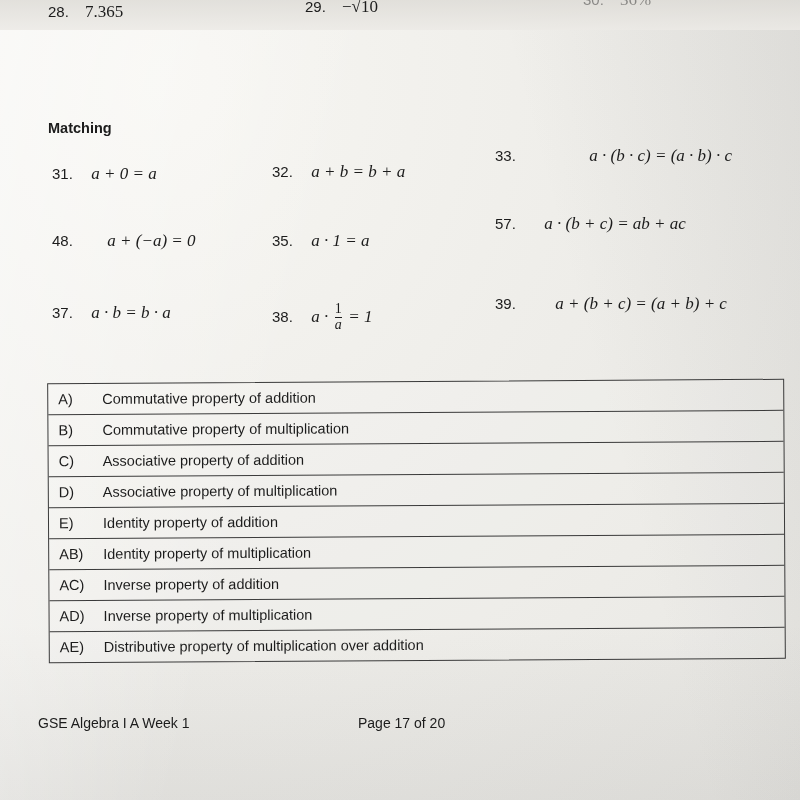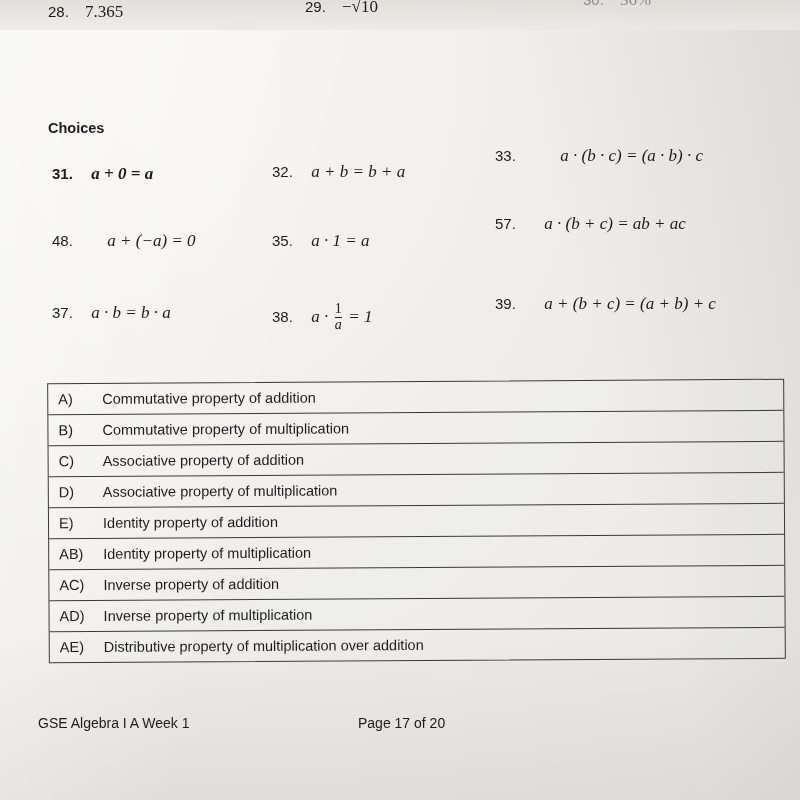--- a/index.html
+++ b/index.html
@@ -183,37 +183,37 @@
       <span class="num">29.</span>
       <span class="mathr" style="margin-left:12px;">−√10</span>
     </div>
     <div class="item" style="left:583px; top:-10px; opacity:0.45;">
       <span class="num">30.</span>
       <span class="mathr" style="margin-left:12px;">36%</span>
     </div>
   </div>
 
 
-  <div class="matching">Choices</div>
+  <div class="matching">Matching</div>
 
   <div class="qgrid">
 
-    <div class="q" style="left:52px; top:16px;font-weight:bold;">
+    <div class="q" style="left:52px; top:16px;">
       <span class="qn">31.</span>
       <span class="qe mathi">a + 0 = a</span>
     </div>
 
     <div class="q" style="left:272px; top:14px;">
       <span class="qn">32.</span>
       <span class="qe mathi">a + b = b + a</span>
     </div>
 
     <div class="q" style="left:495px; top:-2px;">
       <span class="qn">33.</span>
-      <span class="qe mathi" style="margin-left:40px;">a · (b · c) = (a · b) · c</span>
+      <span class="qe mathi" style="margin-left:69px;">a · (b · c) = (a · b) · c</span>
     </div>
 
     <div class="q" style="left:52px; top:83px;">
       <span class="qn">48.</span>
       <span class="qe mathi" style="margin-left:30px;">a + (−a) = 0</span>
     </div>
 
     <div class="q" style="left:272px; top:83px;">
       <span class="qn">35.</span>
       <span class="qe mathi">a · 1 = a</span>
@@ -234,21 +234,21 @@
       <span class="qe mathi">a ·</span>
       <span class="frac">
         <span class="num-t">1</span>
         <span class="den">a</span>
       </span>
       <span class="mathi">= 1</span>
     </div>
 
     <div class="q" style="left:495px; top:146px;">
       <span class="qn">39.</span>
-      <span class="qe mathi" style="margin-left:24px;">a + (b + c) = (a + b) + c</span>
+      <span class="qe mathi" style="margin-left:35px;">a + (b + c) = (a + b) + c</span>
     </div>
 
   </div>
 
 
   <div class="choicebox">
     <div class="choicerow">
       <span class="letter">A)</span>
       <span class="ctext">Commutative property of addition</span>
     </div>

